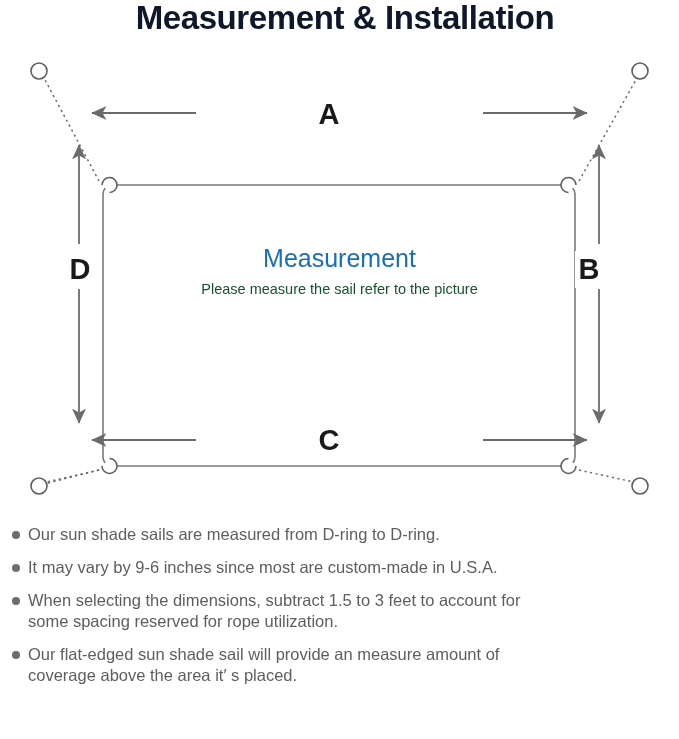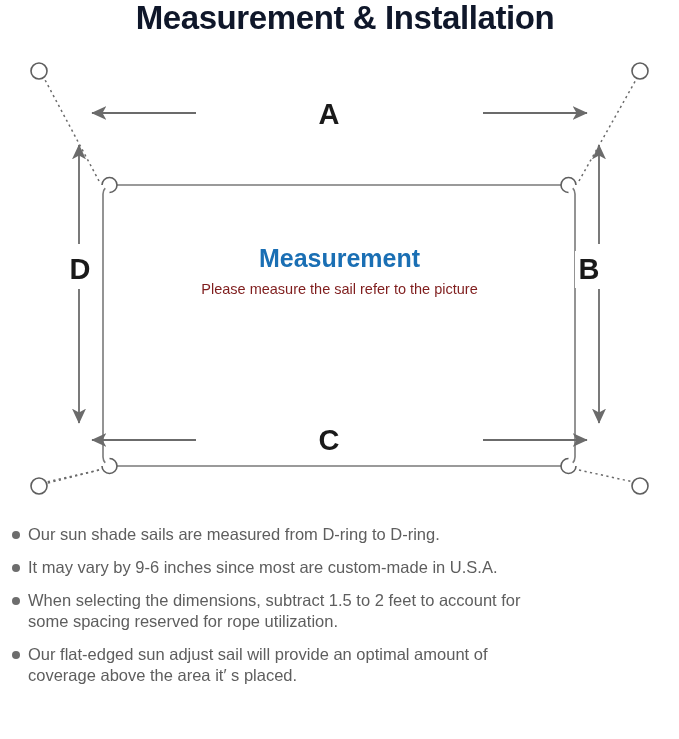--- a/index.html
+++ b/index.html
@@ -47,29 +47,29 @@
   .center-label {
     position: absolute;
     left: 0;
     width: 679px;
     text-align: center;
     pointer-events: none;
   }
   .center-title {
     top: 197px;
     font-size: 25px;
-    font-weight: bold;
+    font-weight: normal;
     color: #1a6fb4;
     line-height: 30px;
   }
   .center-sub {
     top: 233px;
     font-size: 14.5px;
     font-weight: normal;
-    color: #7f1d1d;
+    color: #14532d;
     line-height: 20px;
   }
 
   .dim-label {
     position: absolute;
     font-size: 29px;
     font-weight: bold;
     color: #1a1a1a;
     line-height: 29px;
     font-family: "Liberation Sans", sans-serif;
@@ -186,19 +186,19 @@
   <div class="note-item">
     <span class="note-bullet"></span>
     <span class="note-text">Our sun shade sails are measured from D-ring to D-ring.</span>
   </div>
   <div class="note-item">
     <span class="note-bullet"></span>
     <span class="note-text">It may vary by 9-6 inches since most are custom-made in U.S.A.</span>
   </div>
   <div class="note-item">
     <span class="note-bullet"></span>
-    <span class="note-text">When selecting the dimensions, subtract 1.5 to 2 feet to account for some spacing reserved for rope utilization.</span>
-  </div>
-  <div class="note-item">
-    <span class="note-bullet"></span>
-    <span class="note-text">Our flat-edged sun adjust sail will provide an optimal amount of coverage above the area it′ s placed.</span>
+    <span class="note-text">When selecting the dimensions, subtract 1.5 to 3 feet to account for some spacing reserved for rope utilization.</span>
+  </div>
+  <div class="note-item">
+    <span class="note-bullet"></span>
+    <span class="note-text">Our flat-edged sun shade sail will provide an measure amount of coverage above the area it′ s placed.</span>
   </div>
 </div>
 
 </body></html>

